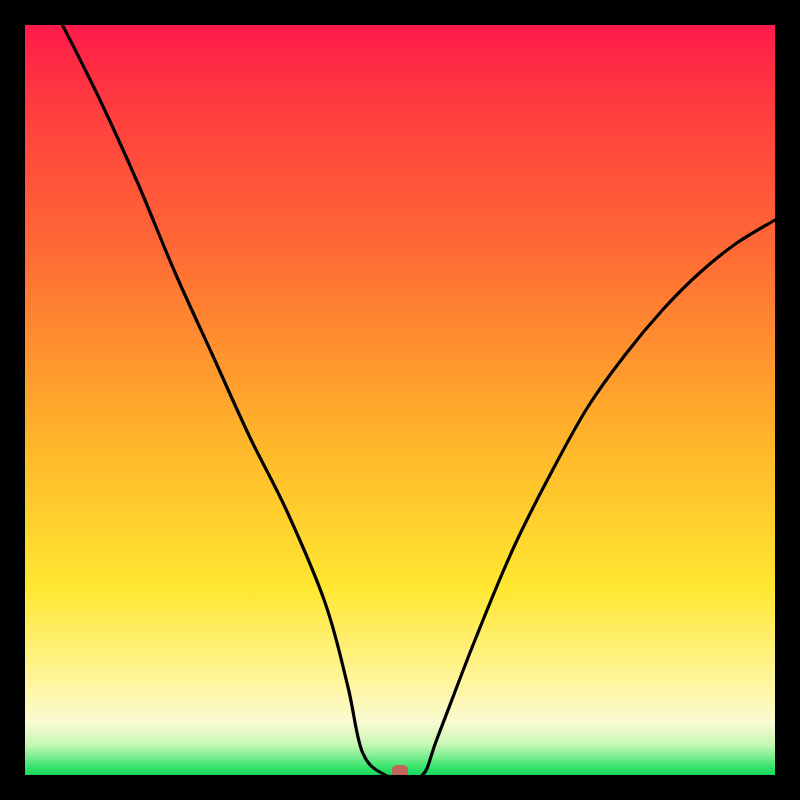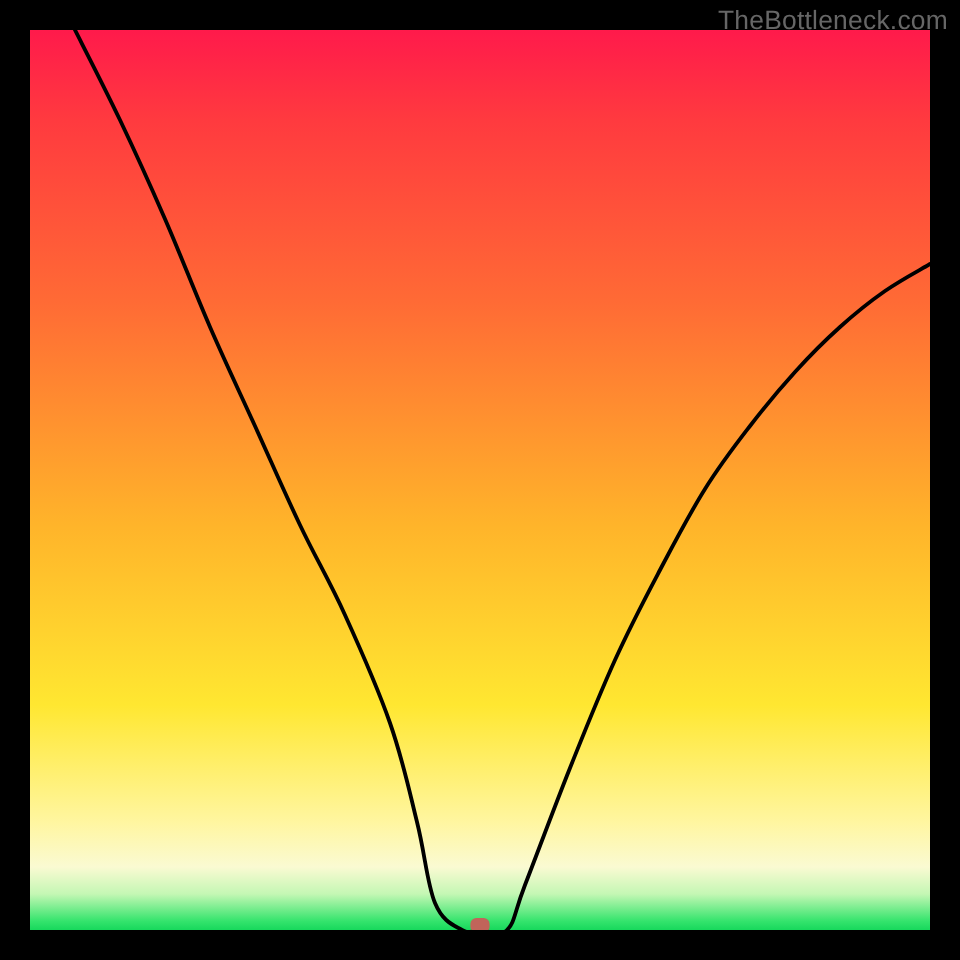--- a/index.html
+++ b/index.html
@@ -66,21 +66,20 @@
     border-radius: 5px;
     background: #c1645a;
     transform: translate(-50%, -50%);
   }
 </style>
 </head>
 <body>
 
 <div class="frame">
 
-  <div class="watermark">TheBottleneck.com</div>
 
   <div class="plot-area">
     <div class="gradient-bg"></div>
 
     <svg class="curve" viewBox="0 0 750 750" preserveAspectRatio="none">
       <path id="curve-path" fill="none" stroke-width="3.2" stroke-linecap="round" stroke="#000000" d="M 37.5 0.0 C 44.3 13.5, 61.5 46.7, 75.0 75.0 C 88.5 103.3, 99.0 126.5, 112.5 157.5 C 126.0 188.5, 136.5 216.4, 150.0 247.5 C 163.5 278.5, 174.0 300.3, 187.5 330.0 C 201.0 359.7, 211.5 384.1, 225.0 412.5 C 238.5 440.9, 249.0 457.8, 262.5 487.5 C 276.0 517.2, 289.2 546.5, 300.0 577.5 C 310.8 608.5, 315.8 633.0, 322.5 660.0 C 329.3 687.0, 330.8 711.3, 337.5 727.5 C 344.3 743.7, 353.3 746.0, 360.0 750.0 C 366.8 754.0, 368.3 750.0, 375.0 750.0 C 381.8 750.0, 390.8 756.8, 397.5 750.0 C 404.3 743.3, 403.1 736.8, 412.5 712.5 C 422.0 688.2, 436.5 648.8, 450.0 615.0 C 463.5 581.3, 474.0 554.7, 487.5 525.0 C 501.0 495.3, 511.5 475.6, 525.0 450.0 C 538.5 424.4, 549.0 404.1, 562.5 382.5 C 576.0 360.9, 586.5 347.5, 600.0 330.0 C 613.5 312.4, 624.0 299.9, 637.5 285.0 C 651.0 270.1, 661.5 259.6, 675.0 247.5 C 688.5 235.3, 699.0 226.9, 712.5 217.5 C 726.0 208.1, 743.3 199.1, 750.0 195.0"></path>
     </svg>
 
     <div class="marker" id="marker" style="background: rgb(193, 100, 90); left: 375px; top: 746px;"></div>
   </div>

